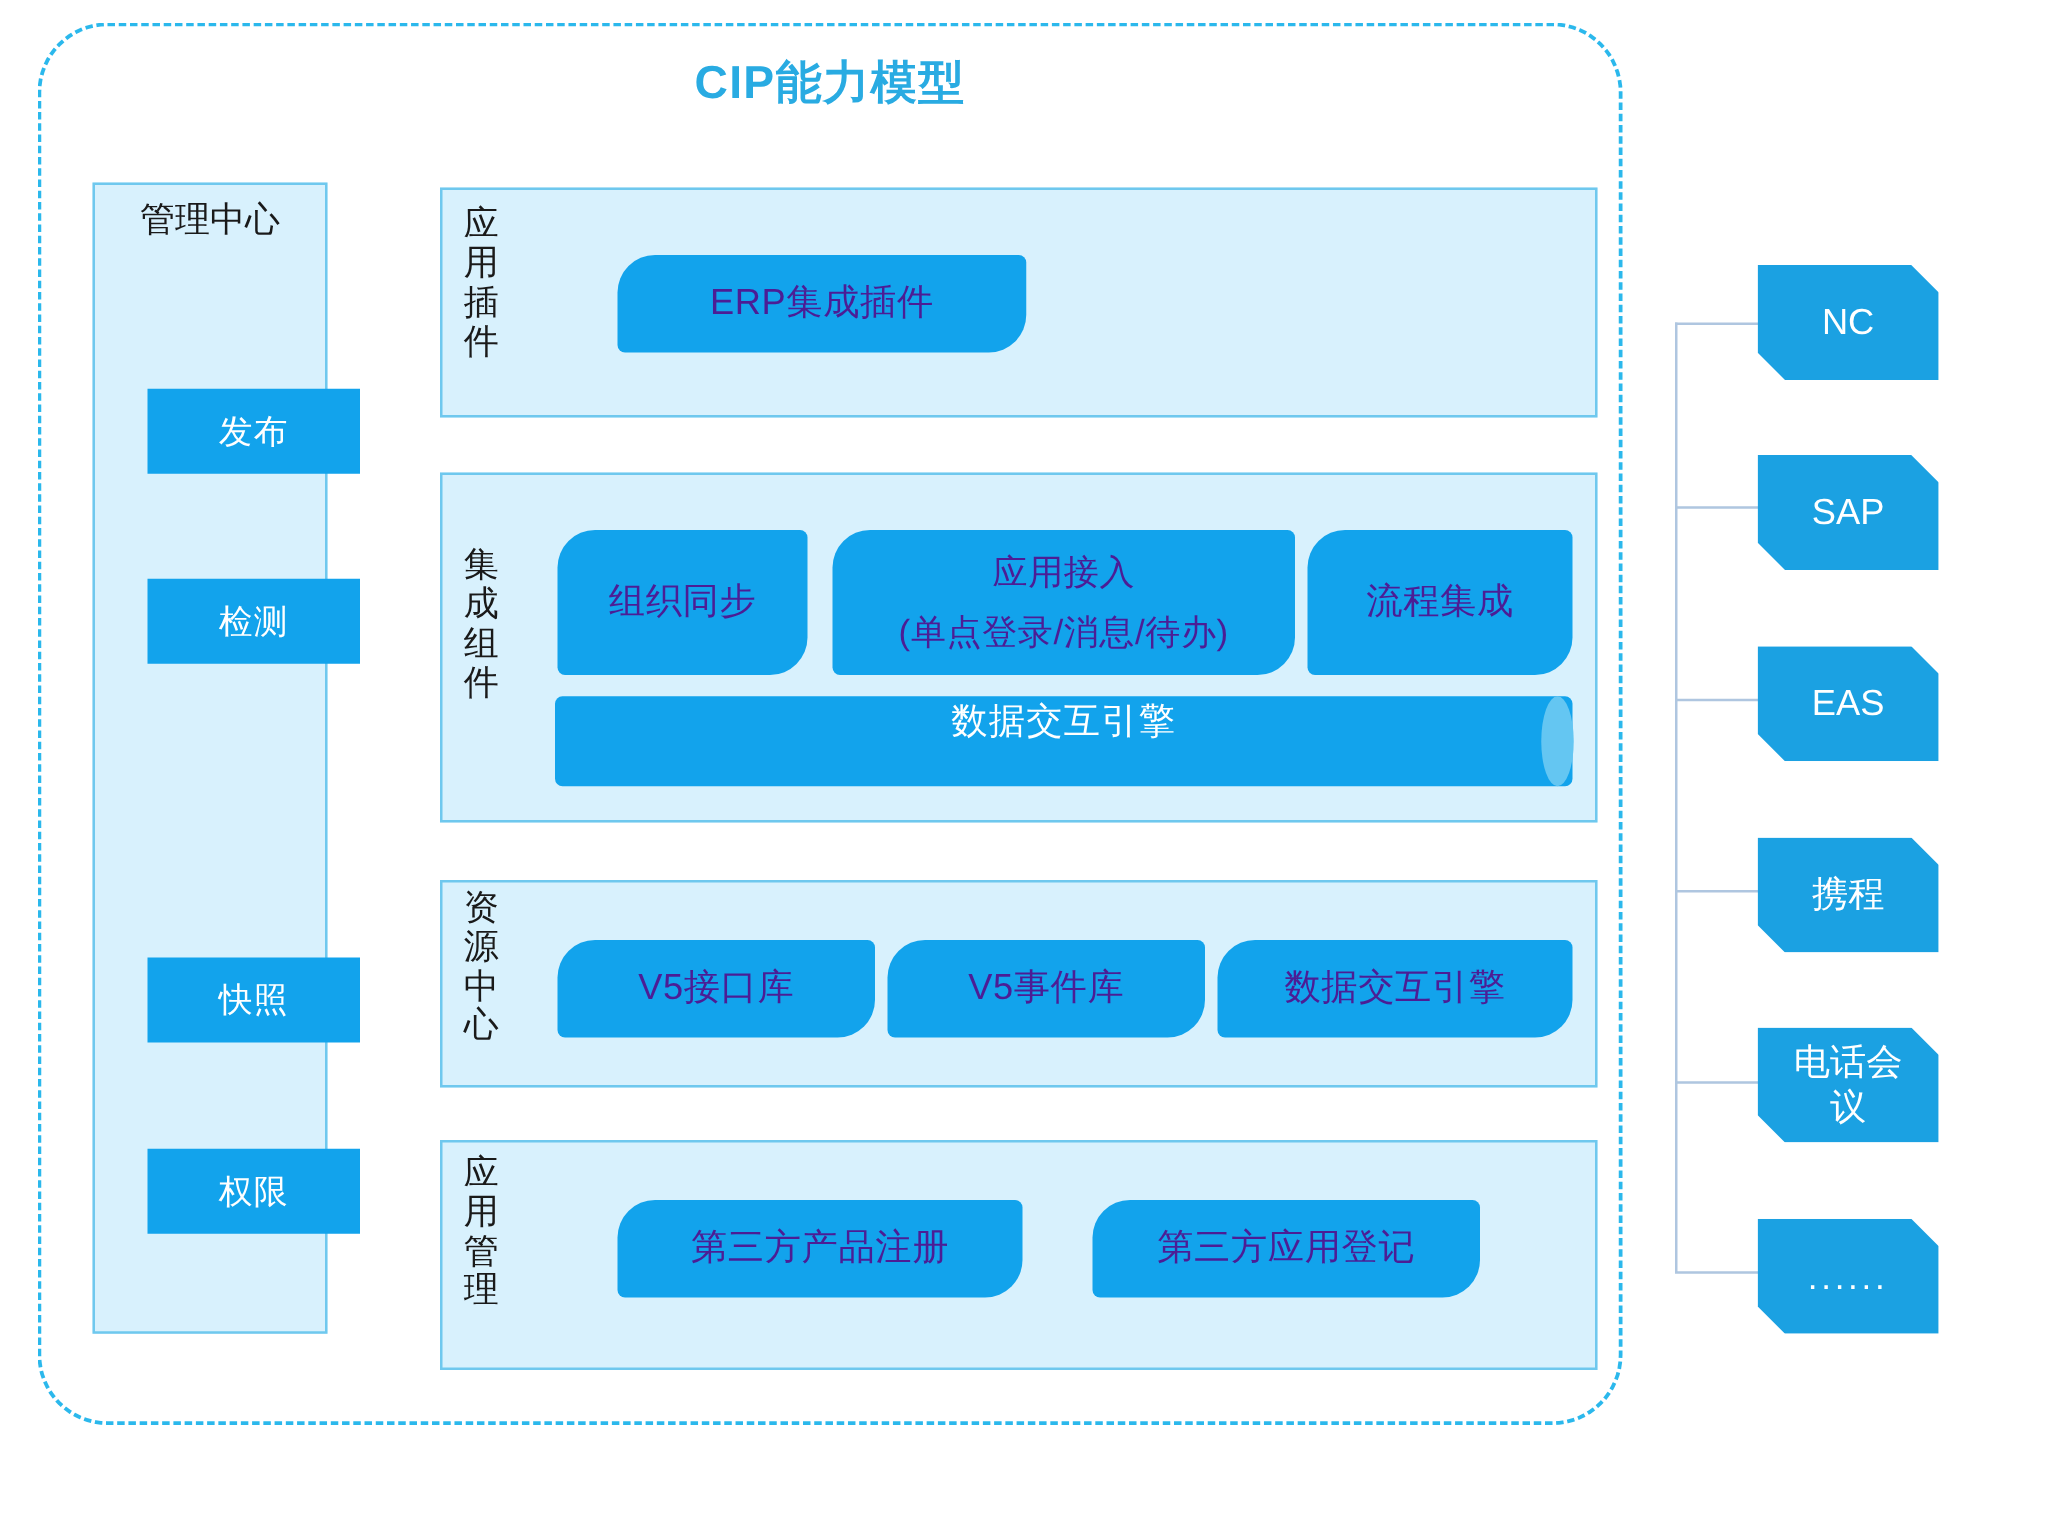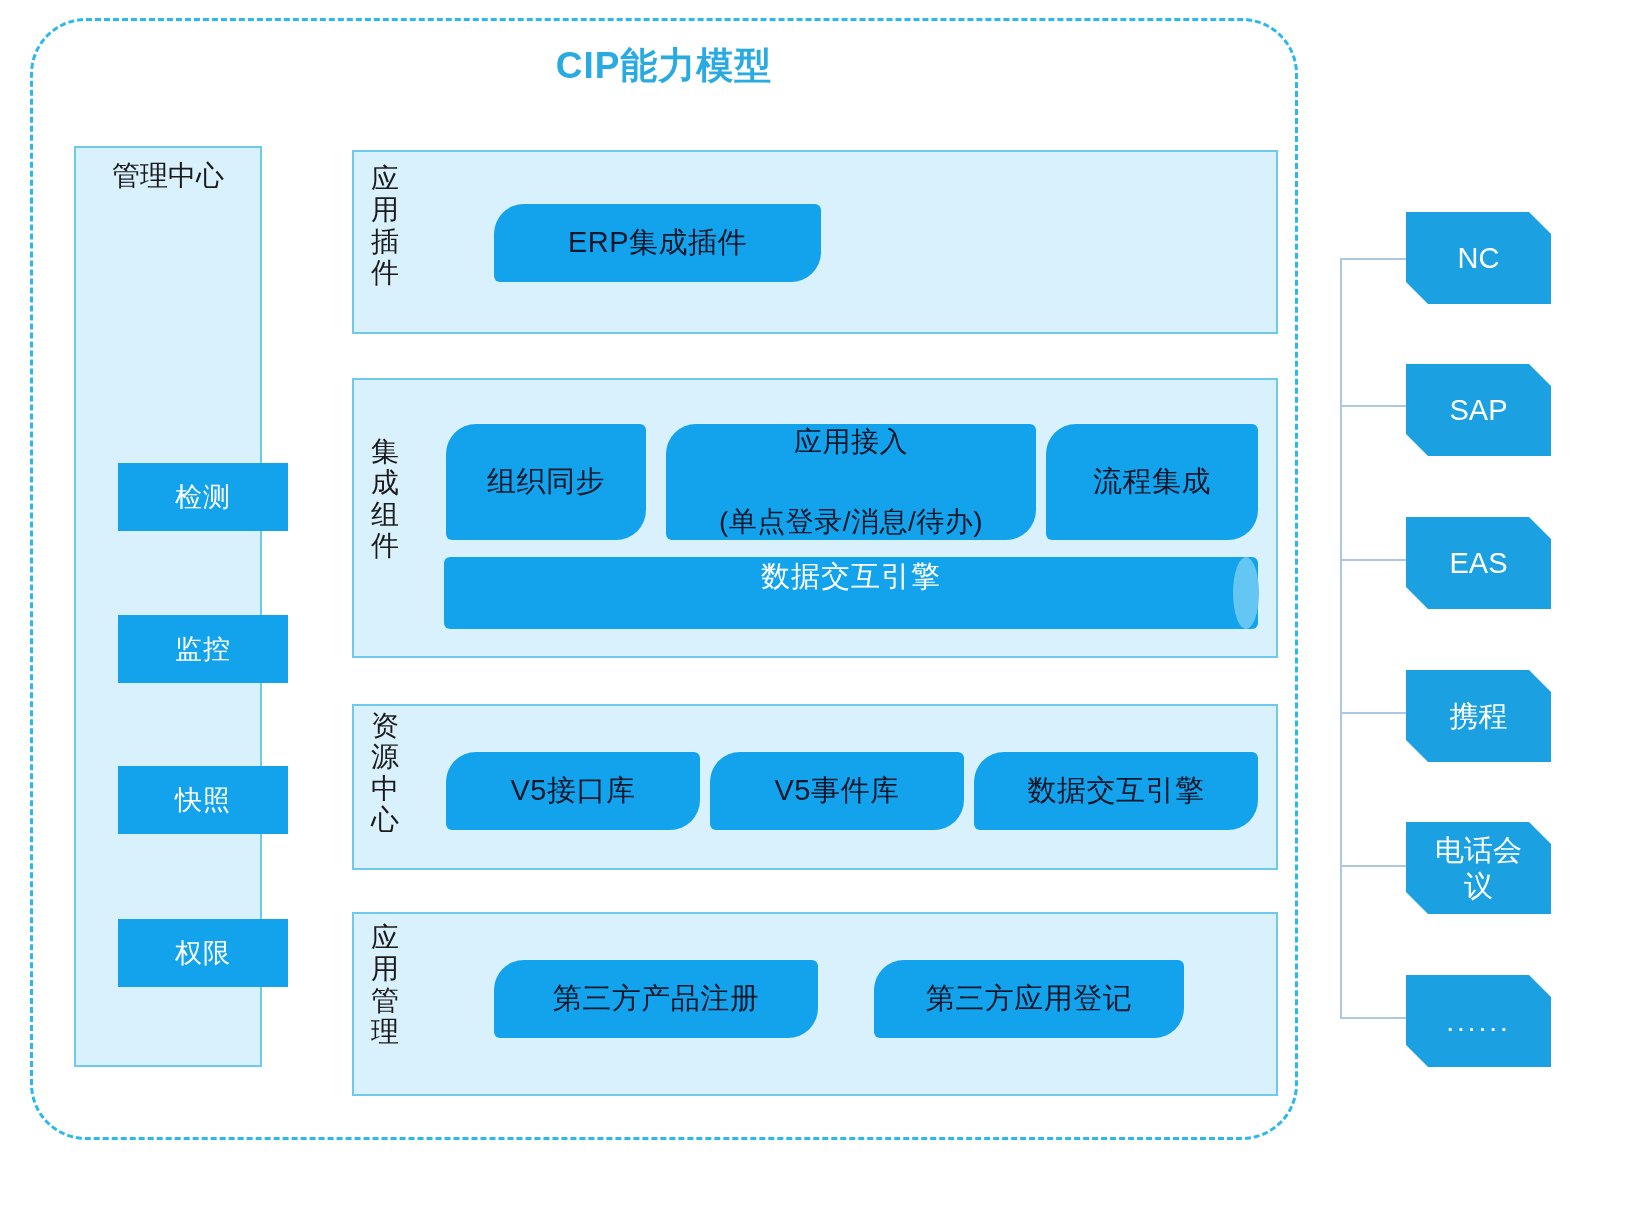--- a/index.html
+++ b/index.html
@@ -81,30 +81,30 @@
     width:34px;
     text-align:center;
     white-space:pre-line;
     word-break:break-all;
   }
 
   
   .pill{
     position:absolute;
     background:#12A3EC;
-    color:#0f172a;
+    color:#4c1d95;
     border-radius:30px 6px 30px 6px;
     display:flex;
     align-items:center;
     justify-content:center;
     text-align:center;
     font-size:29px;
     line-height:1.28;
     letter-spacing:0.5px;
-    padding:0 10px;
+    padding:16px 10px;
     box-sizing:border-box;
   }
   .pill.two-line{ font-size:28px;justify-content:space-between; }
 
   
   .cylinder{
     position:absolute;
     background:#12A3EC;
     border-radius:6px 6px 6px 6px;
     display:flex;
@@ -157,22 +157,22 @@
 
 <div id="canvas">
 
   <div class="outer-dashed"></div>
 
   <div class="diagram-title">CIP能力模型</div>
 
   <div class="panel mgmt-panel"></div>
   <div class="mgmt-title">管理中心</div>
 
+  <div class="mgmt-item" style="top:311px;">发布</div>
   <div class="mgmt-item" style="top:463px;">检测</div>
-  <div class="mgmt-item" style="top:615px;">监控</div>
   <div class="mgmt-item" style="top:766px;">快照</div>
   <div class="mgmt-item" style="top:919px;">权限</div>
 
   <div class="panel" style="left:352px; top:150px; width:926px; height:184px;"></div>
   <div class="row-panel-label" style="left:368px; top:163px;"><div>应</div><div>用</div><div>插</div><div>件</div></div>
   <div class="pill" style="left:494px; top:204px; width:327px; height:78px;">ERP集成插件</div>
 
   <div class="panel" style="left:352px; top:378px; width:926px; height:280px;"></div>
   <div class="row-panel-label" style="left:368px; top:436px;"><div>集</div><div>成</div><div>组</div><div>件</div></div>
 

